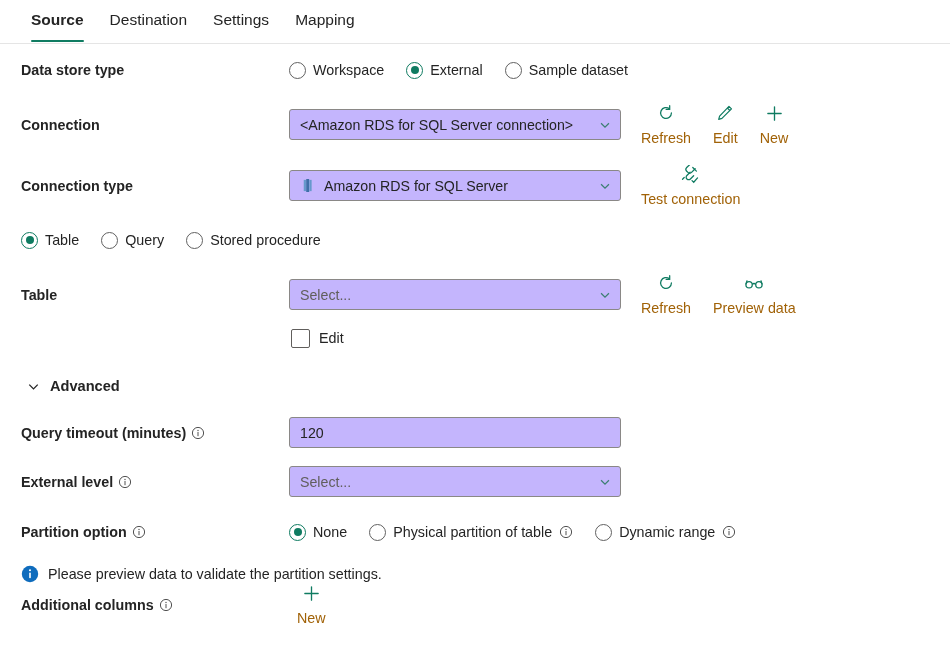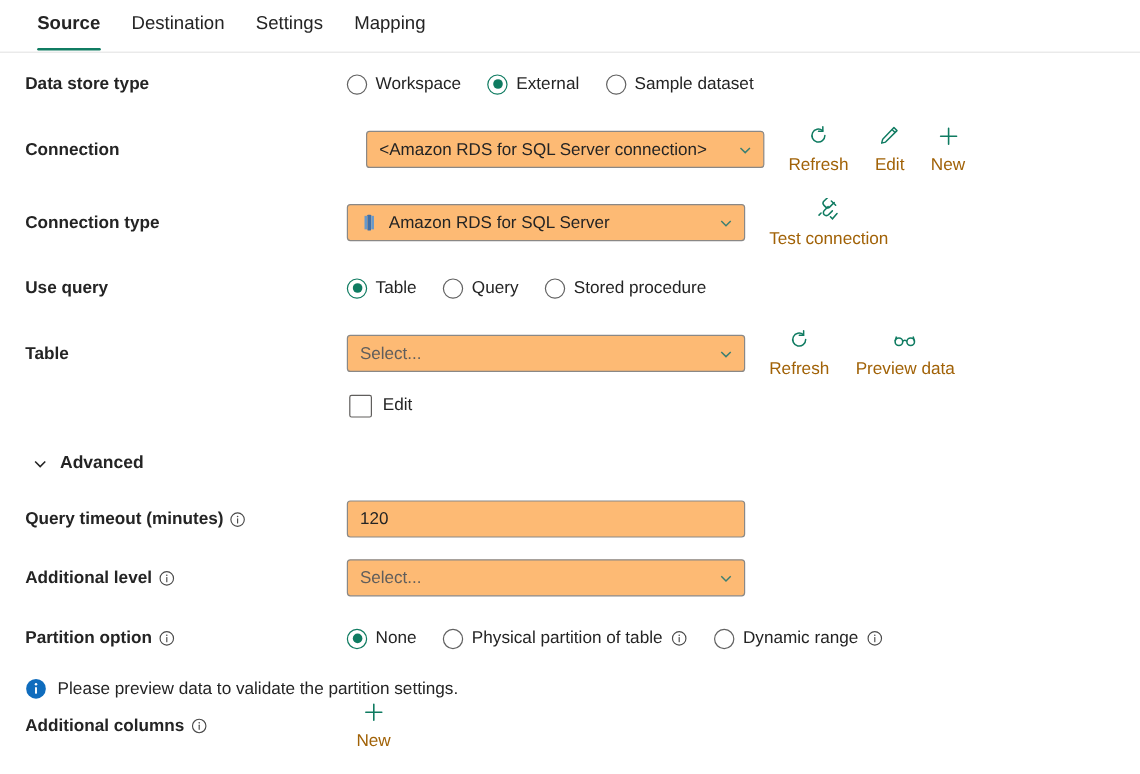--- a/index.html
+++ b/index.html
@@ -100,21 +100,21 @@
     border-radius: 50%;
     background: #0f7b61;
   }
 
   
   .field {
     width: 332px;
     height: 31px;
     border: 1px solid #8a8886;
     border-radius: 3px;
-    background: #fdba74;
+    background: #c4b5fd;
     display: flex;
     align-items: center;
     padding: 0 8px 0 10px;
     font-size: 14.2px;
     color: #242424;
     cursor: pointer;
     position: relative;
   }
   .field .txt { flex: 1; overflow: hidden; white-space: nowrap; text-overflow: ellipsis; }
   .field .txt.ph { color: #605e5c; }
@@ -205,21 +205,21 @@
         <span class="rdot"></span>
         <span>External</span>
       </div>
       <div class="radio">
         <span class="rdot"></span>
         <span>Sample dataset</span>
       </div>
     </div>
   </div>
 
-  <div class="row" style="margin-top:19px;gap:16px;">
+  <div class="row" style="margin-top:19px;">
     <div class="label">
       <span>Connection</span>
     </div>
     <div class="ctl">
       <div class="field">
         <span class="txt">&lt;Amazon RDS for SQL Server connection&gt;</span>
         <span class="chev">
           <svg viewBox="0 0 16 16" width="14" height="14" fill="none" stroke="#3c7f72" stroke-width="1.4">
               <path d="M3.5 6 L8 10.5 L12.5 6"></path>
             </svg>
@@ -287,23 +287,20 @@
               <path d="M11.6 16.4 L13.4 18.2 L17.4 13.6"></path>
             </svg>
           </span>
           <span>Test connection</span>
         </div>
       </div>
     </div>
   </div>
 
   <div class="row" style="margin-top:19px;">
-    <div class="label">
-      <span>Use query</span>
-    </div>
     <div class="ctl radio-group">
       <div class="radio sel">
         <span class="rdot"></span>
         <span>Table</span>
       </div>
       <div class="radio">
         <span class="rdot"></span>
         <span>Query</span>
       </div>
       <div class="radio">
@@ -384,21 +381,21 @@
     </div>
     <div class="ctl">
       <div class="field">
         <span class="txt">120</span>
       </div>
     </div>
   </div>
 
   <div class="row" style="margin-top:18px;">
     <div class="label">
-      <span>Additional level</span>
+      <span>External level</span>
       <span class="iinfo">
         <svg viewBox="0 0 16 16" width="14" height="14" fill="none" stroke="#4a4a4a" stroke-width="1.1">
           <circle cx="8" cy="8" r="6.4"></circle>
           <path d="M8 7.2 V11.2" stroke-linecap="round"></path>
           <circle cx="8" cy="5" r="0.75" fill="#4a4a4a" stroke="none"></circle>
         </svg>
       </span>
     </div>
     <div class="ctl">
       <div class="field">

